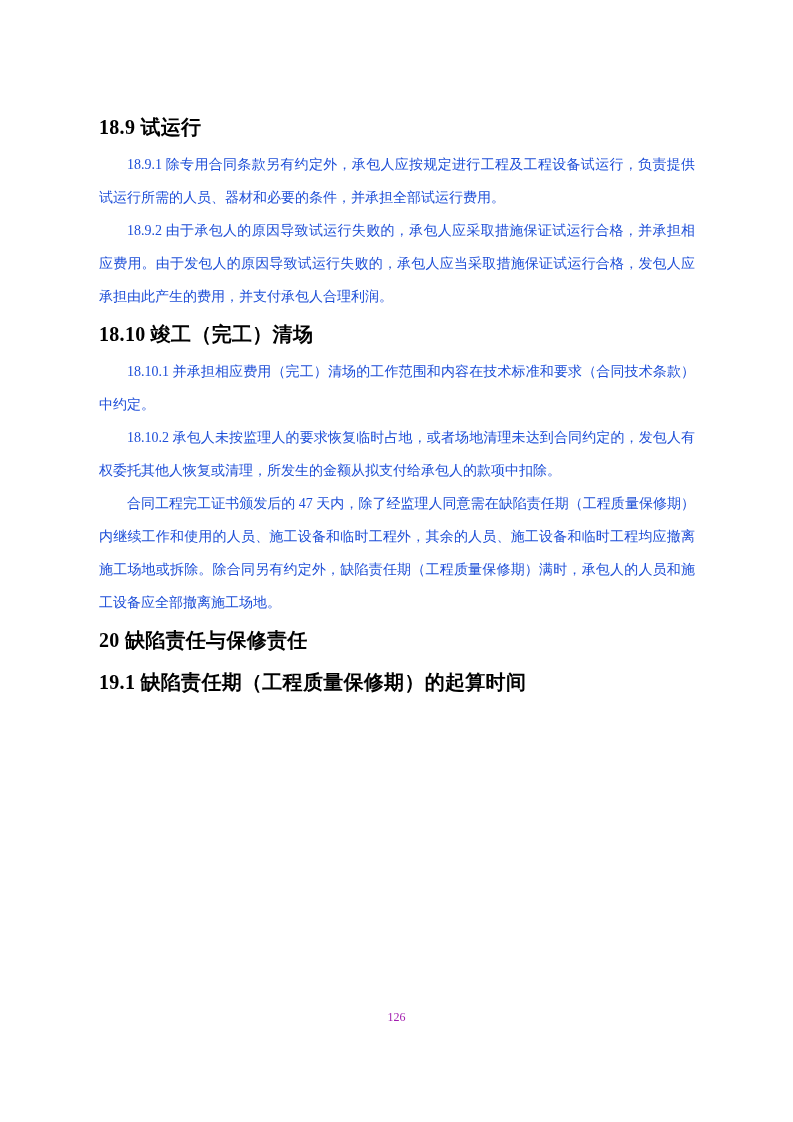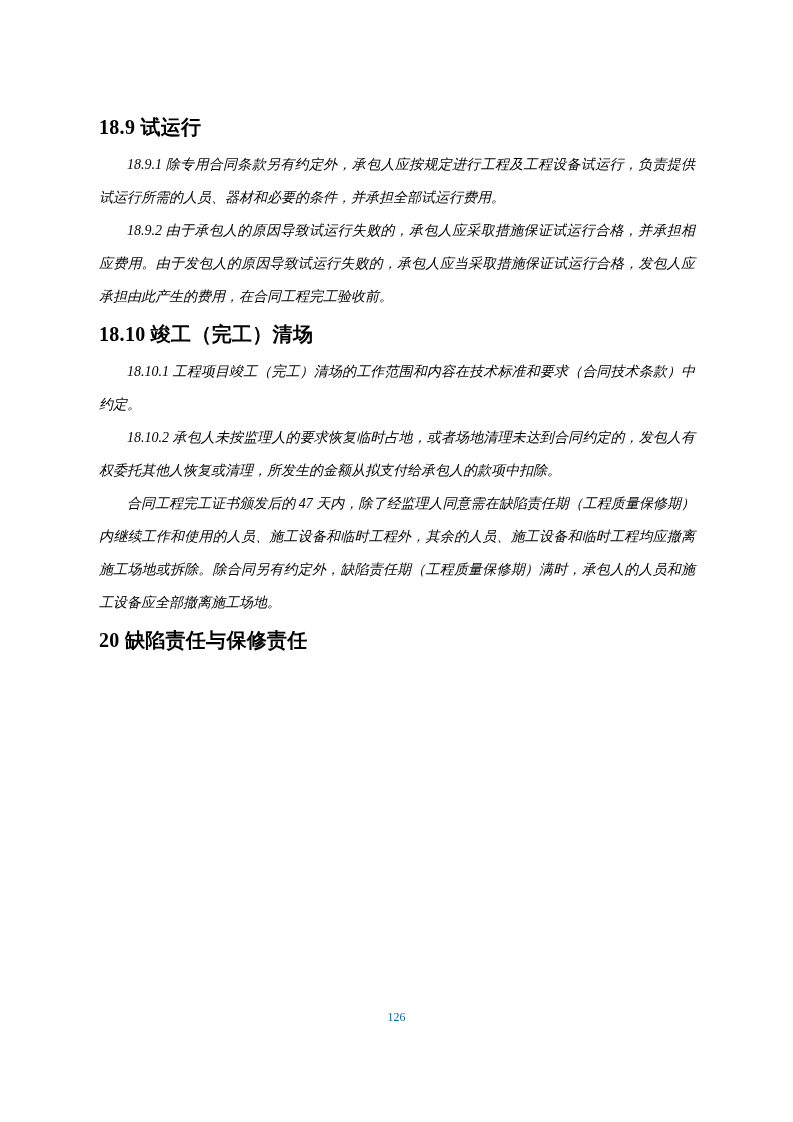--- a/index.html
+++ b/index.html
@@ -28,59 +28,59 @@
     font-size: 20px;
     line-height: 42px;
     color: #000000;
     letter-spacing: 0.3px;
     white-space: nowrap;
   }
   .doc-para {
     font-family: "Liberation Serif", serif;
     font-size: 14px;
     line-height: 33px;
-    color: #000000;
+    color: #1d4ed8;
     text-align: justify;
     text-indent: 2em;
-    font-style: italic;
   }
   .page-footer {
     position: absolute;
     top: 998px;
     left: 0;
     width: 793px;
     text-align: center;
     font-family: "Liberation Serif", serif;
     font-size: 12px;
-    color: #0369a1;
+    color: #a21caf;
   }
 </style>
 </head>
 <body>
 
 <div class="page">
   <div class="content">
 
     <div class="doc-heading">18.9 试运行</div>
 
     <div class="doc-para">18.9.1 除专用合同条款另有约定外，承包人应按规定进行工程及工程设备试运行，负责提供试运行所需的人员、器材和必要的条件，并承担全部试运行费用。</div>
 
-    <div class="doc-para">18.9.2 由于承包人的原因导致试运行失败的，承包人应采取措施保证试运行合格，并承担相应费用。由于发包人的原因导致试运行失败的，承包人应当采取措施保证试运行合格，发包人应承担由此产生的费用，在合同工程完工验收前。</div>
+    <div class="doc-para">18.9.2 由于承包人的原因导致试运行失败的，承包人应采取措施保证试运行合格，并承担相应费用。由于发包人的原因导致试运行失败的，承包人应当采取措施保证试运行合格，发包人应承担由此产生的费用，并支付承包人合理利润。</div>
 
     <div class="doc-heading">18.10 竣工（完工）清场</div>
 
-    <div class="doc-para">18.10.1 工程项目竣工（完工）清场的工作范围和内容在技术标准和要求（合同技术条款）中约定。</div>
+    <div class="doc-para">18.10.1 并承担相应费用（完工）清场的工作范围和内容在技术标准和要求（合同技术条款）中约定。</div>
 
     <div class="doc-para">18.10.2 承包人未按监理人的要求恢复临时占地，或者场地清理未达到合同约定的，发包人有权委托其他人恢复或清理，所发生的金额从拟支付给承包人的款项中扣除。</div>
 
 
     <div class="doc-para">合同工程完工证书颁发后的 47 天内，除了经监理人同意需在缺陷责任期（工程质量保修期）内继续工作和使用的人员、施工设备和临时工程外，其余的人员、施工设备和临时工程均应撤离施工场地或拆除。除合同另有约定外，缺陷责任期（工程质量保修期）满时，承包人的人员和施工设备应全部撤离施工场地。</div>
 
     <div class="doc-heading">20 缺陷责任与保修责任</div>
 
+    <div class="doc-heading">19.1 缺陷责任期（工程质量保修期）的起算时间</div>
 
 
 
 
   </div>
 
   <div class="page-footer">126</div>
 </div>
 
 </body></html>

